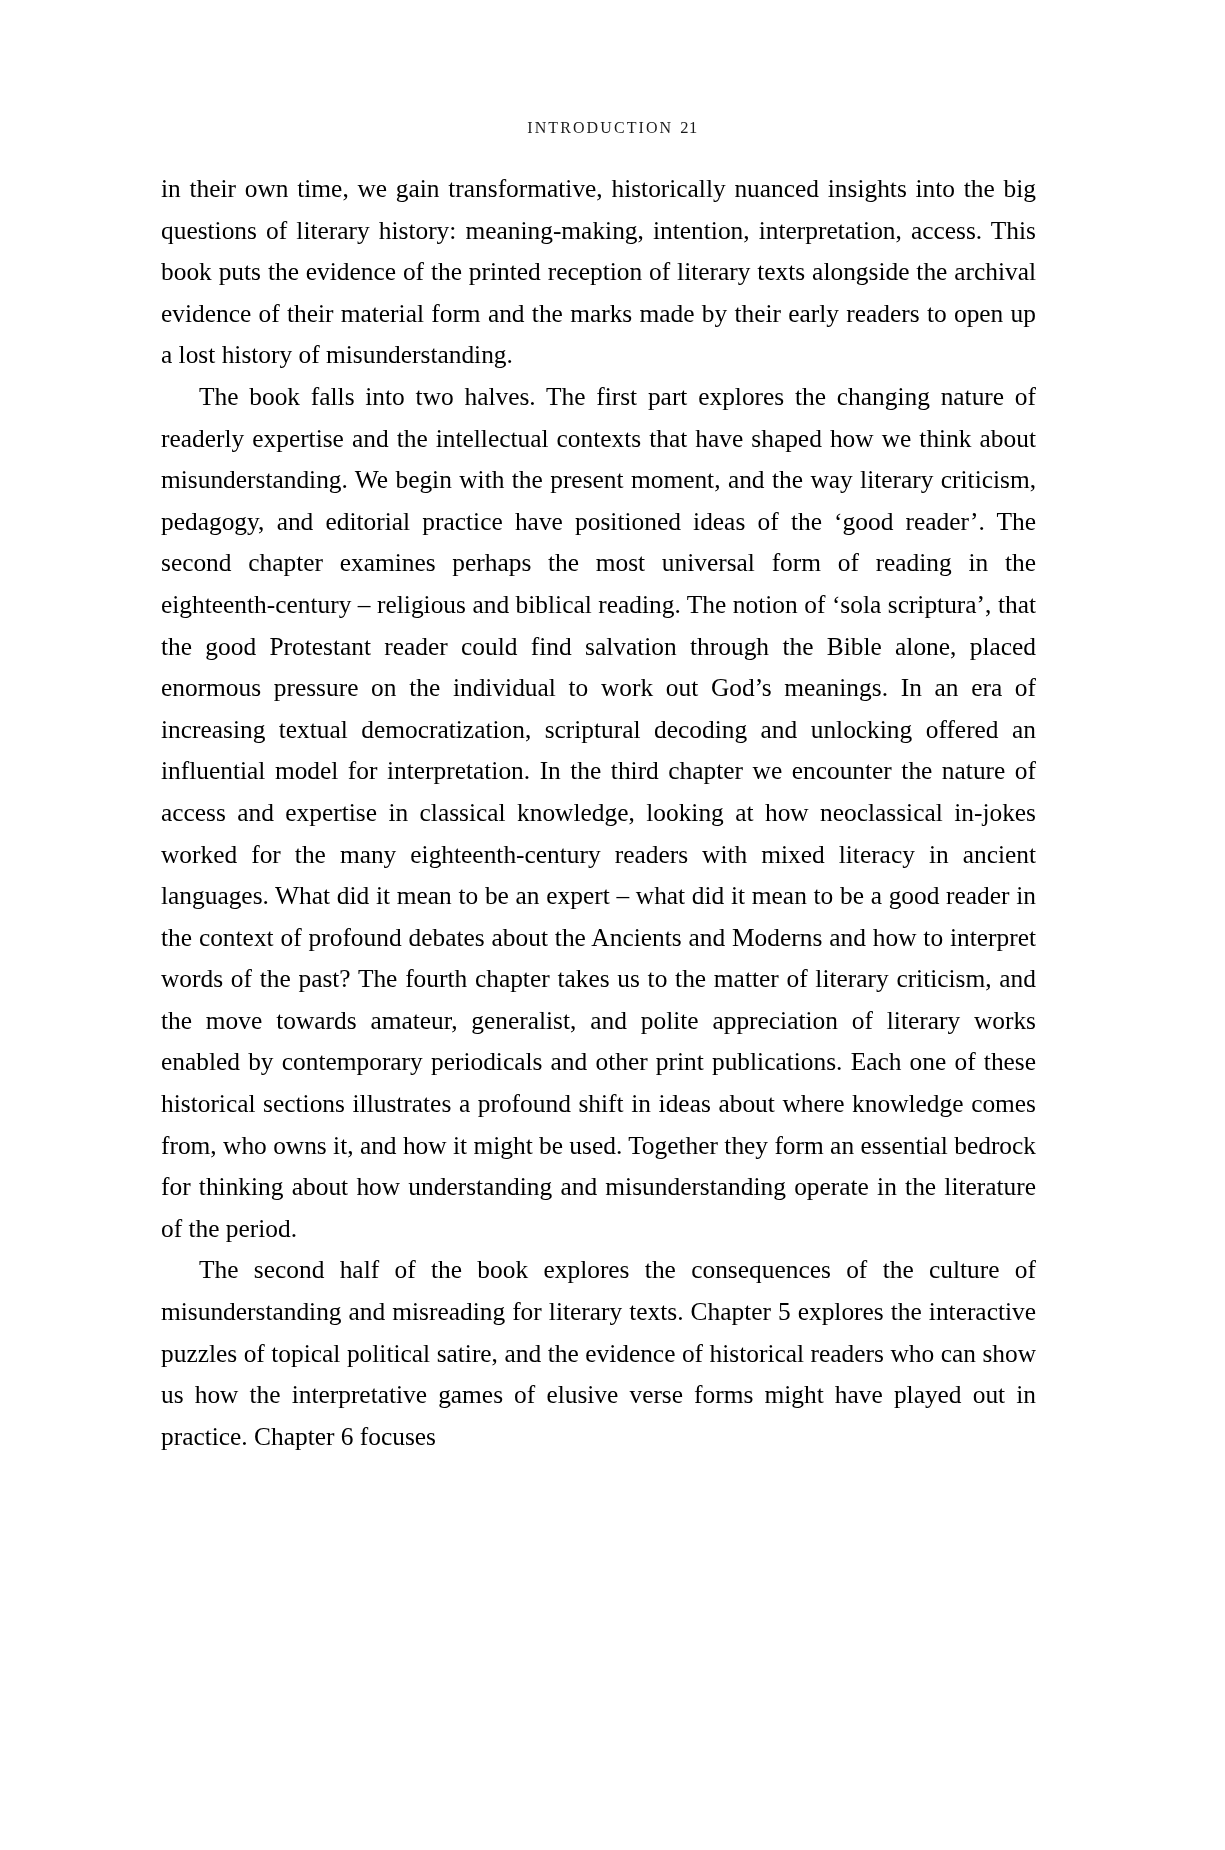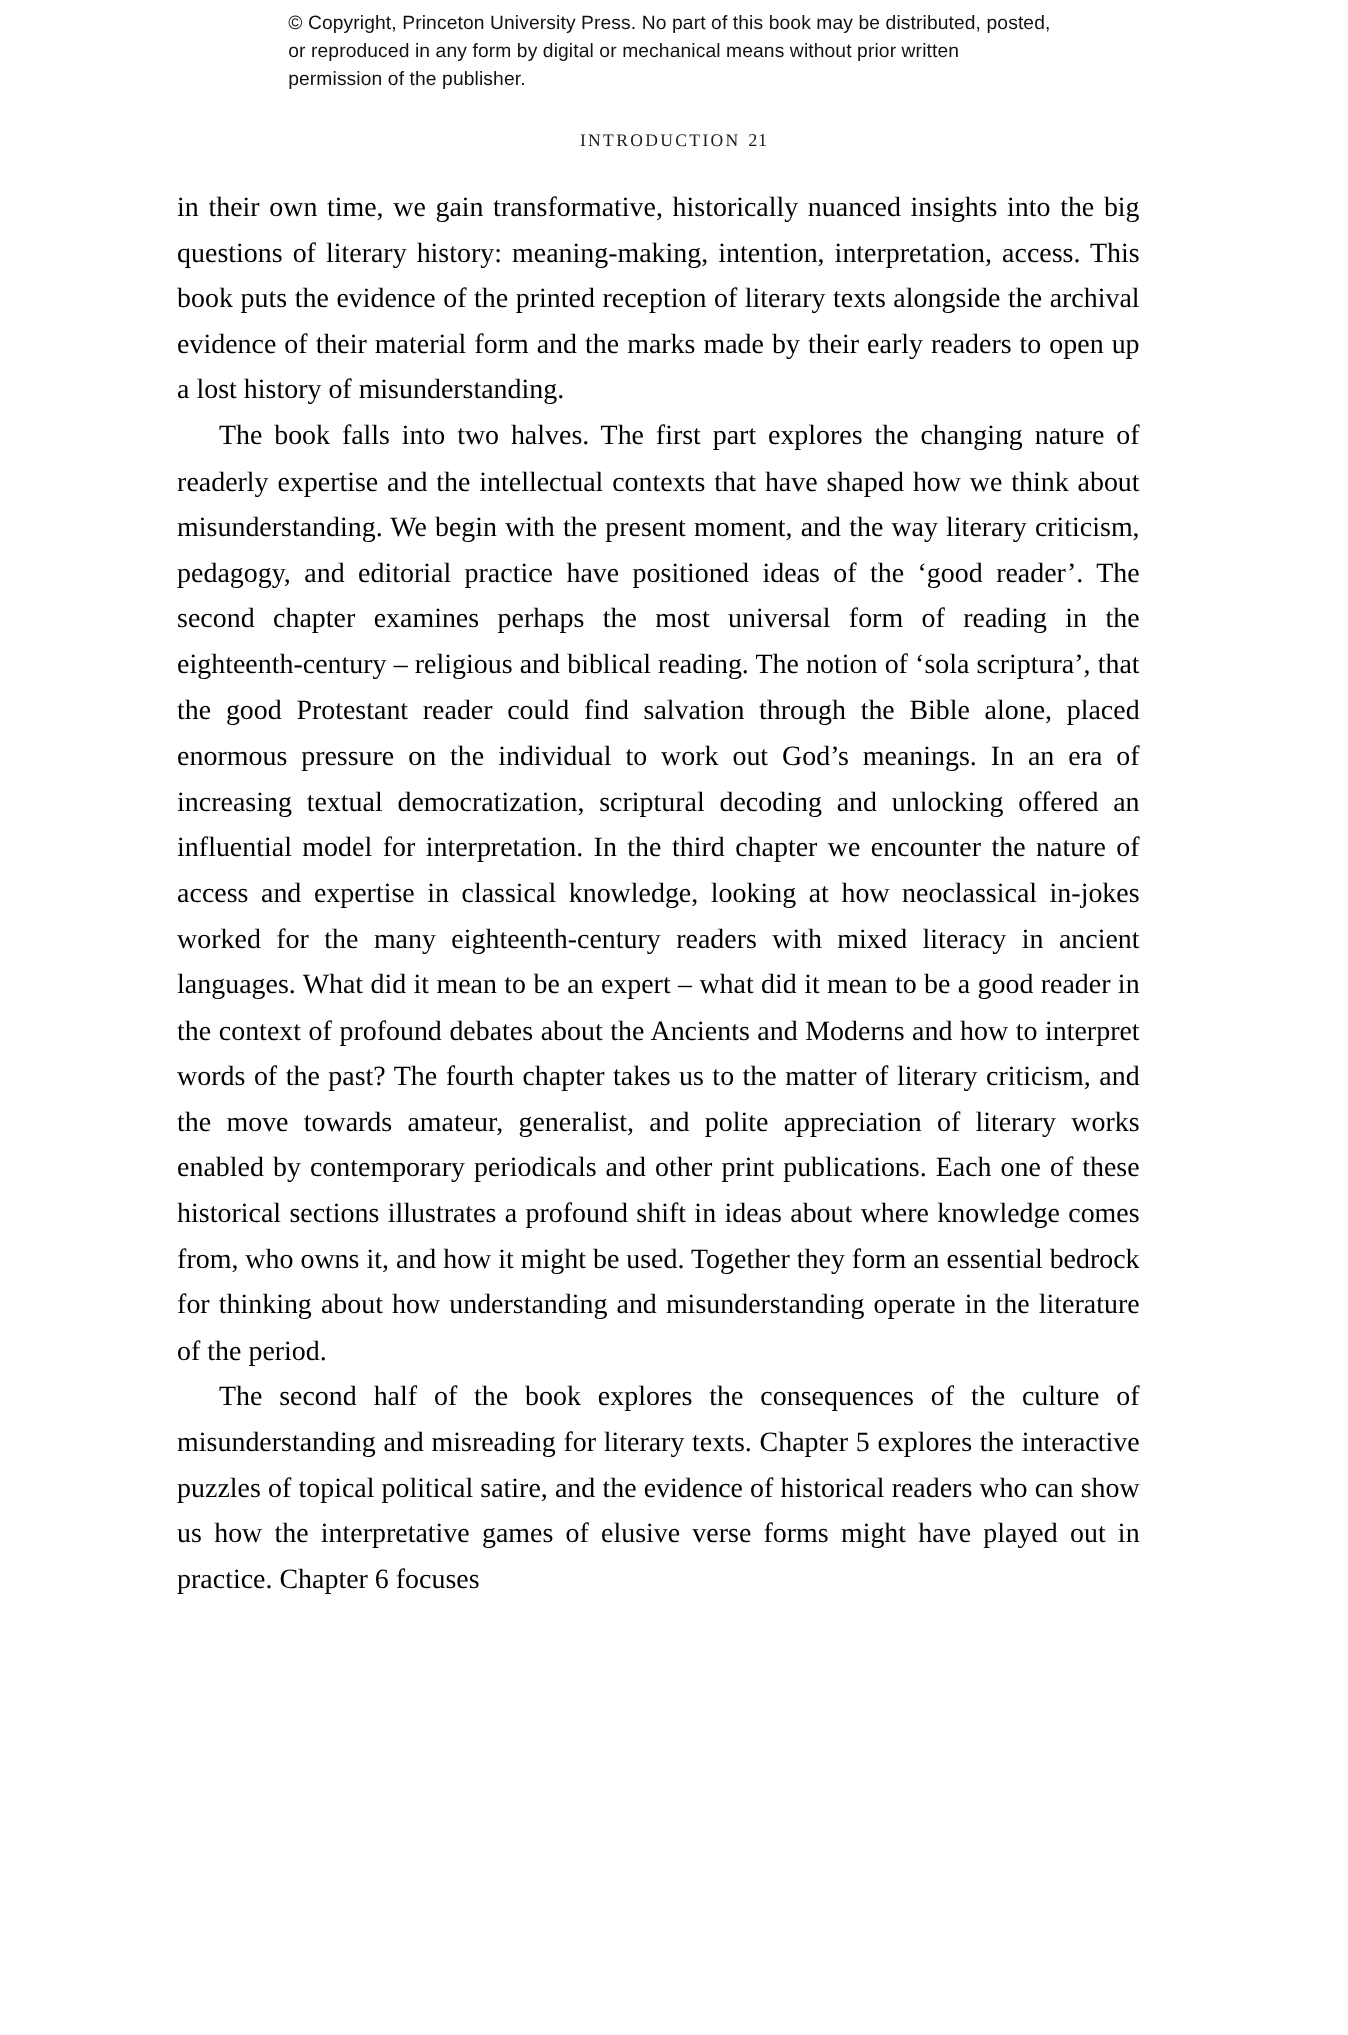--- a/index.html
+++ b/index.html
@@ -74,21 +74,20 @@
     font-size: 17.5px;
     color: #111111;
     letter-spacing: 0.2px;
   }
 </style>
 </head>
 <body>
 
 <div class="page">
 
-  <div class="copyright-notice">© Copyright, Princeton University Press. No part of this book may be distributed, posted, or reproduced in any form by digital or mechanical means without prior written permission of the publisher.</div>
 
   <div class="running-head">
     <span>INTRODUCTION</span><span class="folio">21</span>
   </div>
 
   <div class="body-block">
     <p>in their own time, we gain transformative, historically nuanced insights into the big questions of literary history: meaning-making, intention, interpretation, access. This book puts the evidence of the printed reception of literary texts alongside the archival evidence of their material form and the marks made by their early readers to open up a lost history of misunderstanding.</p>
     <p class="indent">The book falls into two halves. The first part explores the changing nature of readerly expertise and the intellectual contexts that have shaped how we think about misunderstanding. We begin with the present moment, and the way literary criticism, pedagogy, and editorial practice have positioned ideas of the ‘good reader’. The second chapter examines perhaps the most universal form of reading in the eighteenth-century – religious and biblical reading. The notion of ‘sola scriptura’, that the good Protestant reader could find salvation through the Bible alone, placed enormous pressure on the individual to work out God’s meanings. In an era of increasing textual democratization, scriptural decoding and unlocking offered an influential model for interpretation. In the third chapter we encounter the nature of access and expertise in classical knowledge, looking at how neoclassical in-jokes worked for the many eighteenth-century readers with mixed literacy in ancient languages. What did it mean to be an expert – what did it mean to be a good reader in the context of profound debates about the Ancients and Moderns and how to interpret words of the past? The fourth chapter takes us to the matter of literary criticism, and the move towards amateur, generalist, and polite appreciation of literary works enabled by contemporary periodicals and other print publications. Each one of these historical sections illustrates a profound shift in ideas about where knowledge comes from, who owns it, and how it might be used. Together they form an essential bedrock for thinking about how understanding and misunderstanding operate in the literature of the period.</p>
     <p class="indent">The second half of the book explores the consequences of the culture of misunderstanding and misreading for literary texts. Chapter 5 explores the interactive puzzles of topical political satire, and the evidence of historical readers who can show us how the interpretative games of elusive verse forms might have played out in practice. Chapter 6 focuses</p>
   </div>

